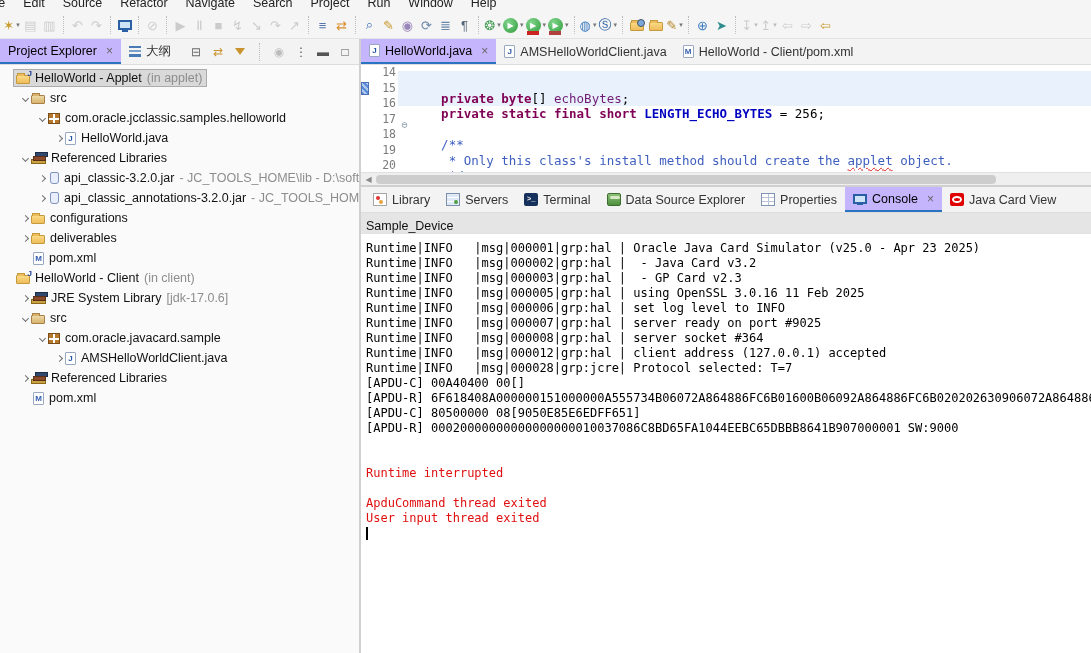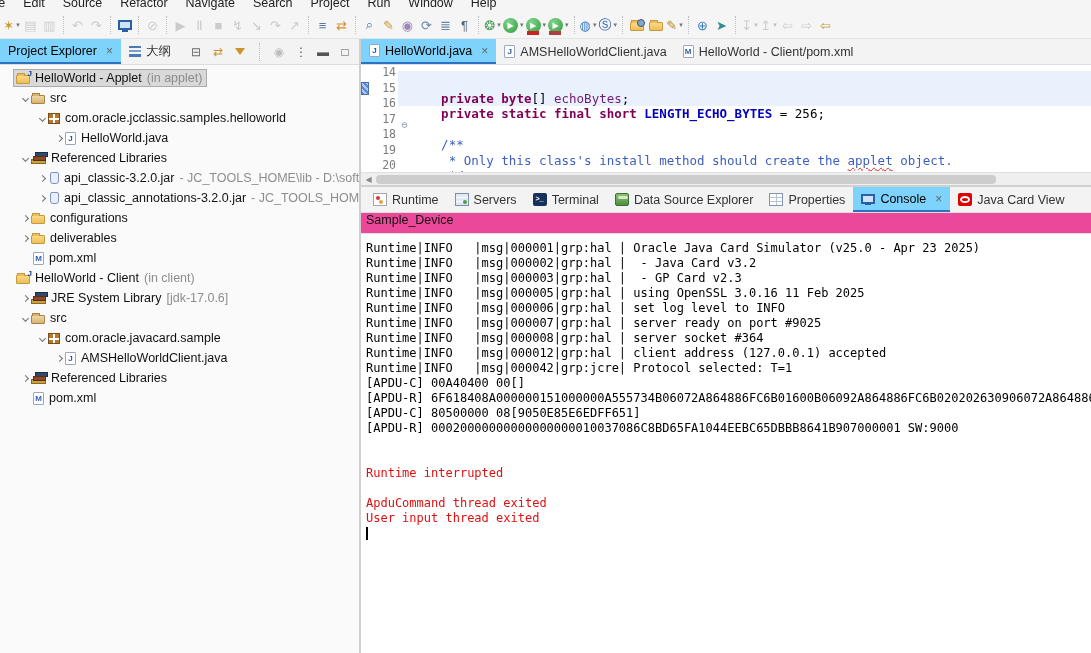--- a/index.html
+++ b/index.html
@@ -28,21 +28,21 @@
   .tb-folder.ball:after { content:""; position:absolute; right:-2px; top:-4px; width:6px; height:6px; border-radius:50%; background:#7da7d9; border:1px solid #456; }
 
   
   .main { position:absolute; top:39px; left:0; right:0; bottom:0; display:flex; }
   .left { width:361px; border-right:2px solid #d0d0d0; background:#fafafa; display:flex; flex-direction:column; }
   .right { flex:1; min-width:0; display:flex; flex-direction:column; }
 
   
   .tabbar { height:26px; background:#f3f3f3; border-bottom:1px solid #ddd; display:flex; align-items:stretch; }
   .tab { display:flex; align-items:center; gap:5px; padding:0 8px; font-size:12.5px; color:#333; white-space:nowrap; cursor:default; }
-  .tab.active { background:#7dd3fc; border-bottom:2px solid #2a72c2; color:#000; }
+  .tab.active { background:#c4b5fd; border-bottom:2px solid #2a72c2; color:#000; }
   .tclose { color:#666; font-size:12px; margin-left:4px; }
   .vtools { margin-left:auto; display:flex; align-items:center; gap:8px; padding-right:7px; font-size:12px; color:#8a6a20; }
   .vtools .vt { display:inline-flex; align-items:center; justify-content:center; min-width:14px; cursor:default; }
   .vtools .dis { opacity:.4; filter:grayscale(1); }
   .funnel { width:0; height:0; border-left:5px solid transparent; border-right:5px solid transparent; border-top:7px solid #c9932e; display:inline-block; }
   .oicon { display:inline-block; width:12px; height:11px; background:
       linear-gradient(#4a7ab5 0 2px, transparent 2px 4px, #7aa0cc 4px 6px, transparent 6px 8px, #4a7ab5 8px 10px); }
 
   
   .tree { flex:1; padding-top:3px; font-size:12.5px; overflow:hidden; background:#fafafa; }
@@ -93,21 +93,21 @@
   .tok-sfield { color:#0000c0; font-weight:bold; }
   .tok-jdoc { color:#3f5fbf; }
   .tok-spell { color:#3f5fbf; text-decoration:underline wavy #d22 1px; text-underline-offset:2px; }
   .hscroll { height:13px; background:#efefef; border-top:1px solid #e0e0e0; display:flex; align-items:center; }
   .hs-btn { width:15px; color:#8a8a8a; font-size:8px; text-align:center; }
   .hs-thumb { height:9px; width:620px; background:#cdcdcd; border-radius:4px; }
 
   
   .console { flex:1; min-height:0; display:flex; flex-direction:column; border-top:2px solid #d0d0d0; background:#fff; }
   .ctabs { padding-left:4px; }
-  .device { height:21px; border-bottom:1px solid #e2e2e2; display:flex; align-items:flex-start; padding-left:5px; font-size:12.5px; background:#ec4899; }
+  .device { height:21px; border-bottom:1px solid #e2e2e2; display:flex; align-items:flex-end; padding-left:5px; font-size:12.5px; background:#e5e5e5; }
   .cout { flex:1; padding:7px 0 0 5px; font:12px/15px "DejaVu Sans Mono","Liberation Mono",monospace; overflow:hidden; background:#fff; }
   .cline { white-space:pre; height:15px; }
   .c-std { color:#000; }
   .c-err { color:#e01010; }
   .c-in { color:#3333cc; }
   .cursor { display:inline-block; width:2px; height:13px; background:#000; vertical-align:text-bottom; }
 
   
   .ci { display:inline-block; width:14px; height:13px; position:relative; flex:none; }
   .ci-problems { background:#fff; border:1px solid #a6a6a6; }
@@ -512,21 +512,21 @@
         <div class="hscroll">
           <span class="hs-btn">◀</span>
           <span class="hs-thumb"></span>
         </div>
       </div>
 
       <div class="console">
         <div class="tabbar ctabs" id="ctabs">
             <div class="tab">
               <span class="ci ci-problems"></span>
-              <span>Runtime</span>
+              <span>Library</span>
             </div>
             <div class="tab">
               <span class="ci ci-servers"></span>
               <span>Servers</span>
             </div>
             <div class="tab">
               <span class="ci ci-terminal">&gt;_</span>
               <span>Terminal</span>
             </div>
             <div class="tab">
@@ -552,21 +552,21 @@
         </div>
         <div class="cout" id="cout">
             <div class="cline"><span class="c-std">Runtime|INFO   |msg|000001|grp:hal | Oracle Java Card Simulator (v25.0 - Apr 23 2025)</span></div>
             <div class="cline"><span class="c-std">Runtime|INFO   |msg|000002|grp:hal |  - Java Card v3.2</span></div>
             <div class="cline"><span class="c-std">Runtime|INFO   |msg|000003|grp:hal |  - GP Card v2.3</span></div>
             <div class="cline"><span class="c-std">Runtime|INFO   |msg|000005|grp:hal | using OpenSSL 3.0.16 11 Feb 2025</span></div>
             <div class="cline"><span class="c-std">Runtime|INFO   |msg|000006|grp:hal | set log level to INFO</span></div>
             <div class="cline"><span class="c-std">Runtime|INFO   |msg|000007|grp:hal | server ready on port #9025</span></div>
             <div class="cline"><span class="c-std">Runtime|INFO   |msg|000008|grp:hal | server socket #364</span></div>
             <div class="cline"><span class="c-std">Runtime|INFO   |msg|000012|grp:hal | client address (127.0.0.1) accepted</span></div>
-            <div class="cline"><span class="c-std">Runtime|INFO   |msg|000042|grp:jcre| Protocol selected: T=1</span></div>
+            <div class="cline"><span class="c-std">Runtime|INFO   |msg|000028|grp:jcre| Protocol selected: T=7</span></div>
             <div class="cline"><span class="c-std">[APDU-C] 00A40400 00[]</span></div>
             <div class="cline"><span class="c-std">[APDU-R] 6F618408A000000151000000A555734B06072A864886FC6B01600B06092A864886FC6B020202630906072A864886FC6</span></div>
             <div class="cline"><span class="c-std">[APDU-C] 80500000 08[9050E85E6EDFF651]</span></div>
             <div class="cline"><span class="c-std">[APDU-R] 00020000000000000000010037086C8BD65FA1044EEBC65DBBB8641B907000001 SW:9000</span></div>
             <div class="cline">&nbsp;</div>
             <div class="cline">&nbsp;</div>
             <div class="cline"><span class="c-err">Runtime interrupted</span></div>
             <div class="cline">&nbsp;</div>
             <div class="cline"><span class="c-err">ApduCommand thread exited</span></div>
             <div class="cline"><span class="c-err">User input thread exited</span></div>

